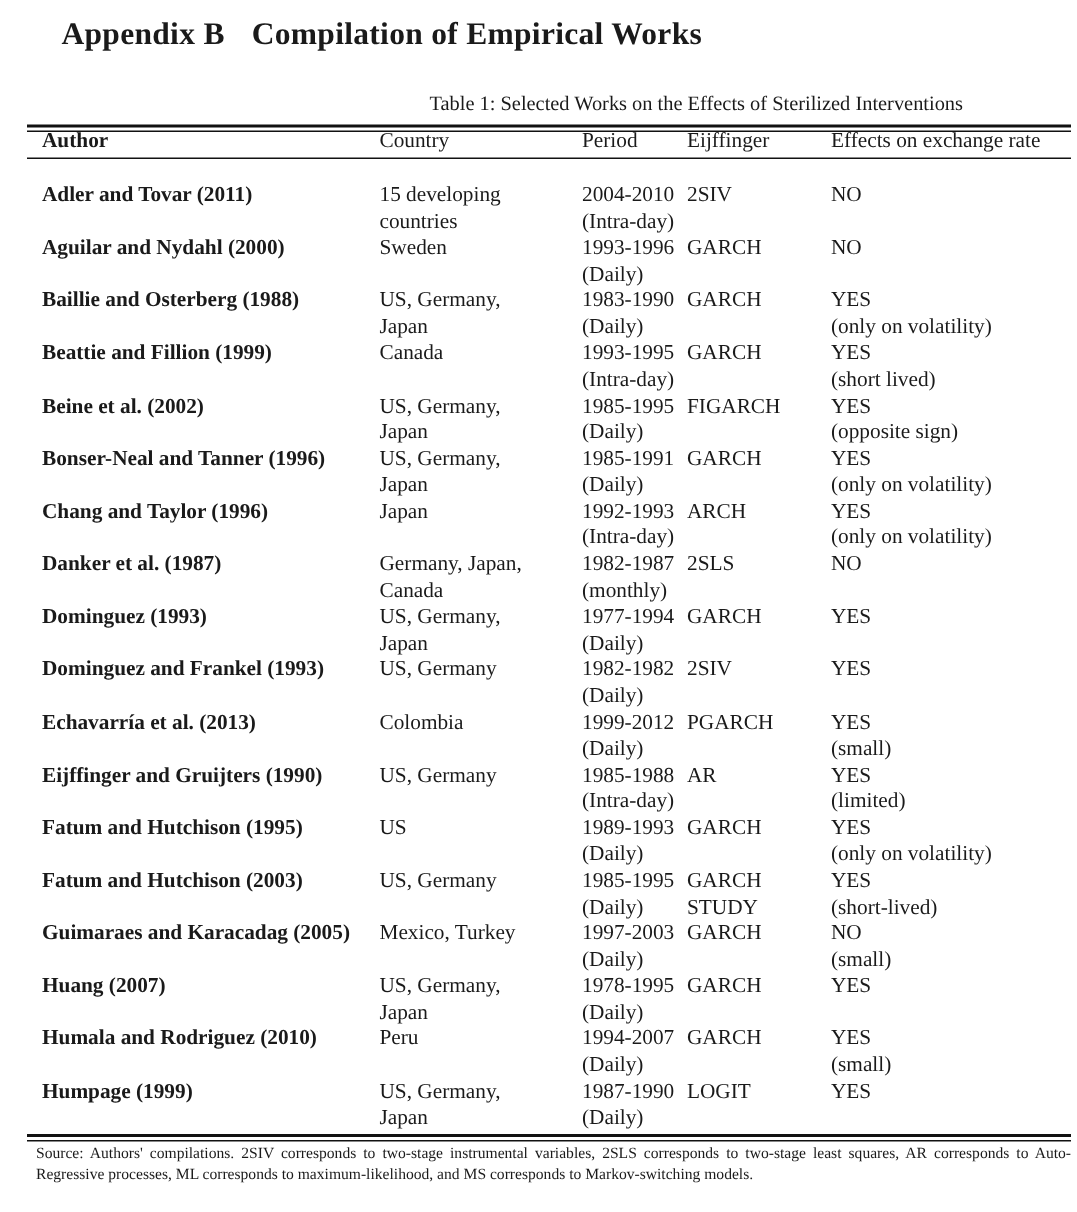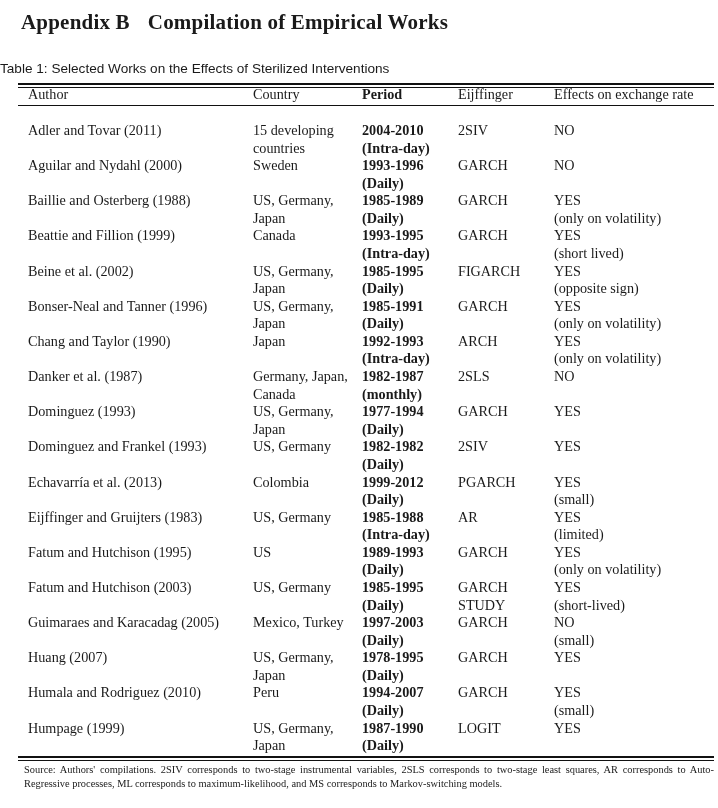--- a/index.html
+++ b/index.html
@@ -7,41 +7,41 @@
     width: 718px; height: 808px; position: relative; overflow: hidden;
     font-family: "DejaVu Serif", "Liberation Serif", serif;
     color: #1a1a1a;
   }
   .appendix-title {
     position: absolute; left: 21px; top: 10px;
     font-family: "Liberation Serif", "DejaVu Serif", serif;
     font-size: 21px; font-weight: bold; letter-spacing: 0.2px;
     white-space: nowrap;
   }
-  .appendix-title .num { margin-right: 18px; }
+  .appendix-title .num { margin-right: 18px; margin-left: 20px; }
   .caption {
-    position: absolute; left: 0; width: 642px; top: 61px; text-align: left;
-    font-family: Liberation Sans, sans-serif; font-size: 13.6px; white-space: nowrap;
+    position: absolute; left: 0; width: 642px; top: 61px; text-align: right;
+    font-family: Liberation Serif, serif; font-size: 13.6px; white-space: nowrap;
   }
   .rule { position: absolute; left: 18px; width: 696px; background: #111; }
   .r-top1 { top: 83px; height: 1.5px; }
   .r-top2 { top: 86.5px; height: 1px; }
   .r-head { top: 104.5px; height: 1.2px; }
   .r-bot1 { top: 756px; height: 1.5px; }
   .r-bot2 { top: 759.5px; height: 1px; }
 
   .header-row, .row {
     position: absolute; left: 0; width: 718px;
     font-family: "Liberation Serif", serif; font-size: 14.2px; line-height: 17.6px;
   }
   .header-row { top: 86px; }
   .cell { position: absolute; top: 0; white-space: nowrap; }
-  .c-author { left: 28px; }
+  .c-author { left: 28px; font-weight: bold; }
   .c-country { left: 253px; font-family: Liberation Serif, serif; }
-  .c-period { left: 362px; font-weight: bold; }
+  .c-period { left: 388px; }
   .c-method { left: 458px; }
   .c-effect { left: 554px; }
   .header-row .c-country { left: 253px; }
   .line { display: block; height: 17.6px; }
 
   .footnote {
     position: absolute; left: 24px; top: 763px; width: 690px;
     font-family: Liberation Serif, serif; font-size: 10.4px; line-height: 14px;
     text-align: justify;
   }
@@ -102,21 +102,21 @@
         <span class="line">NO</span>
       </span>
     </div>
     <div class="row" style="top: 192.3px;">
       <span class="cell c-author">Baillie and Osterberg (1988)</span>
       <span class="cell c-country">
         <span class="line">US, Germany,</span>
         <span class="line">Japan</span>
       </span>
       <span class="cell c-period">
-        <span class="line">1985-1989</span>
+        <span class="line">1983-1990</span>
         <span class="line">(Daily)</span>
       </span>
       <span class="cell c-method">
         <span class="line">GARCH</span>
       </span>
       <span class="cell c-effect">
         <span class="line">YES</span>
         <span class="line">(only on volatility)</span>
       </span>
     </div>
@@ -167,21 +167,21 @@
       </span>
       <span class="cell c-method">
         <span class="line">GARCH</span>
       </span>
       <span class="cell c-effect">
         <span class="line">YES</span>
         <span class="line">(only on volatility)</span>
       </span>
     </div>
     <div class="row" style="top: 332.9px;">
-      <span class="cell c-author">Chang and Taylor (1990)</span>
+      <span class="cell c-author">Chang and Taylor (1996)</span>
       <span class="cell c-country">
         <span class="line">Japan</span>
       </span>
       <span class="cell c-period">
         <span class="line">1992-1993</span>
         <span class="line">(Intra-day)</span>
       </span>
       <span class="cell c-method">
         <span class="line">ARCH</span>
       </span>
@@ -251,21 +251,21 @@
       </span>
       <span class="cell c-method">
         <span class="line">PGARCH</span>
       </span>
       <span class="cell c-effect">
         <span class="line">YES</span>
         <span class="line">(small)</span>
       </span>
     </div>
     <div class="row" style="top: 508.65px;">
-      <span class="cell c-author">Eijffinger and Gruijters (1983)</span>
+      <span class="cell c-author">Eijffinger and Gruijters (1990)</span>
       <span class="cell c-country">
         <span class="line">US, Germany</span>
       </span>
       <span class="cell c-period">
         <span class="line">1985-1988</span>
         <span class="line">(Intra-day)</span>
       </span>
       <span class="cell c-method">
         <span class="line">AR</span>
       </span>

